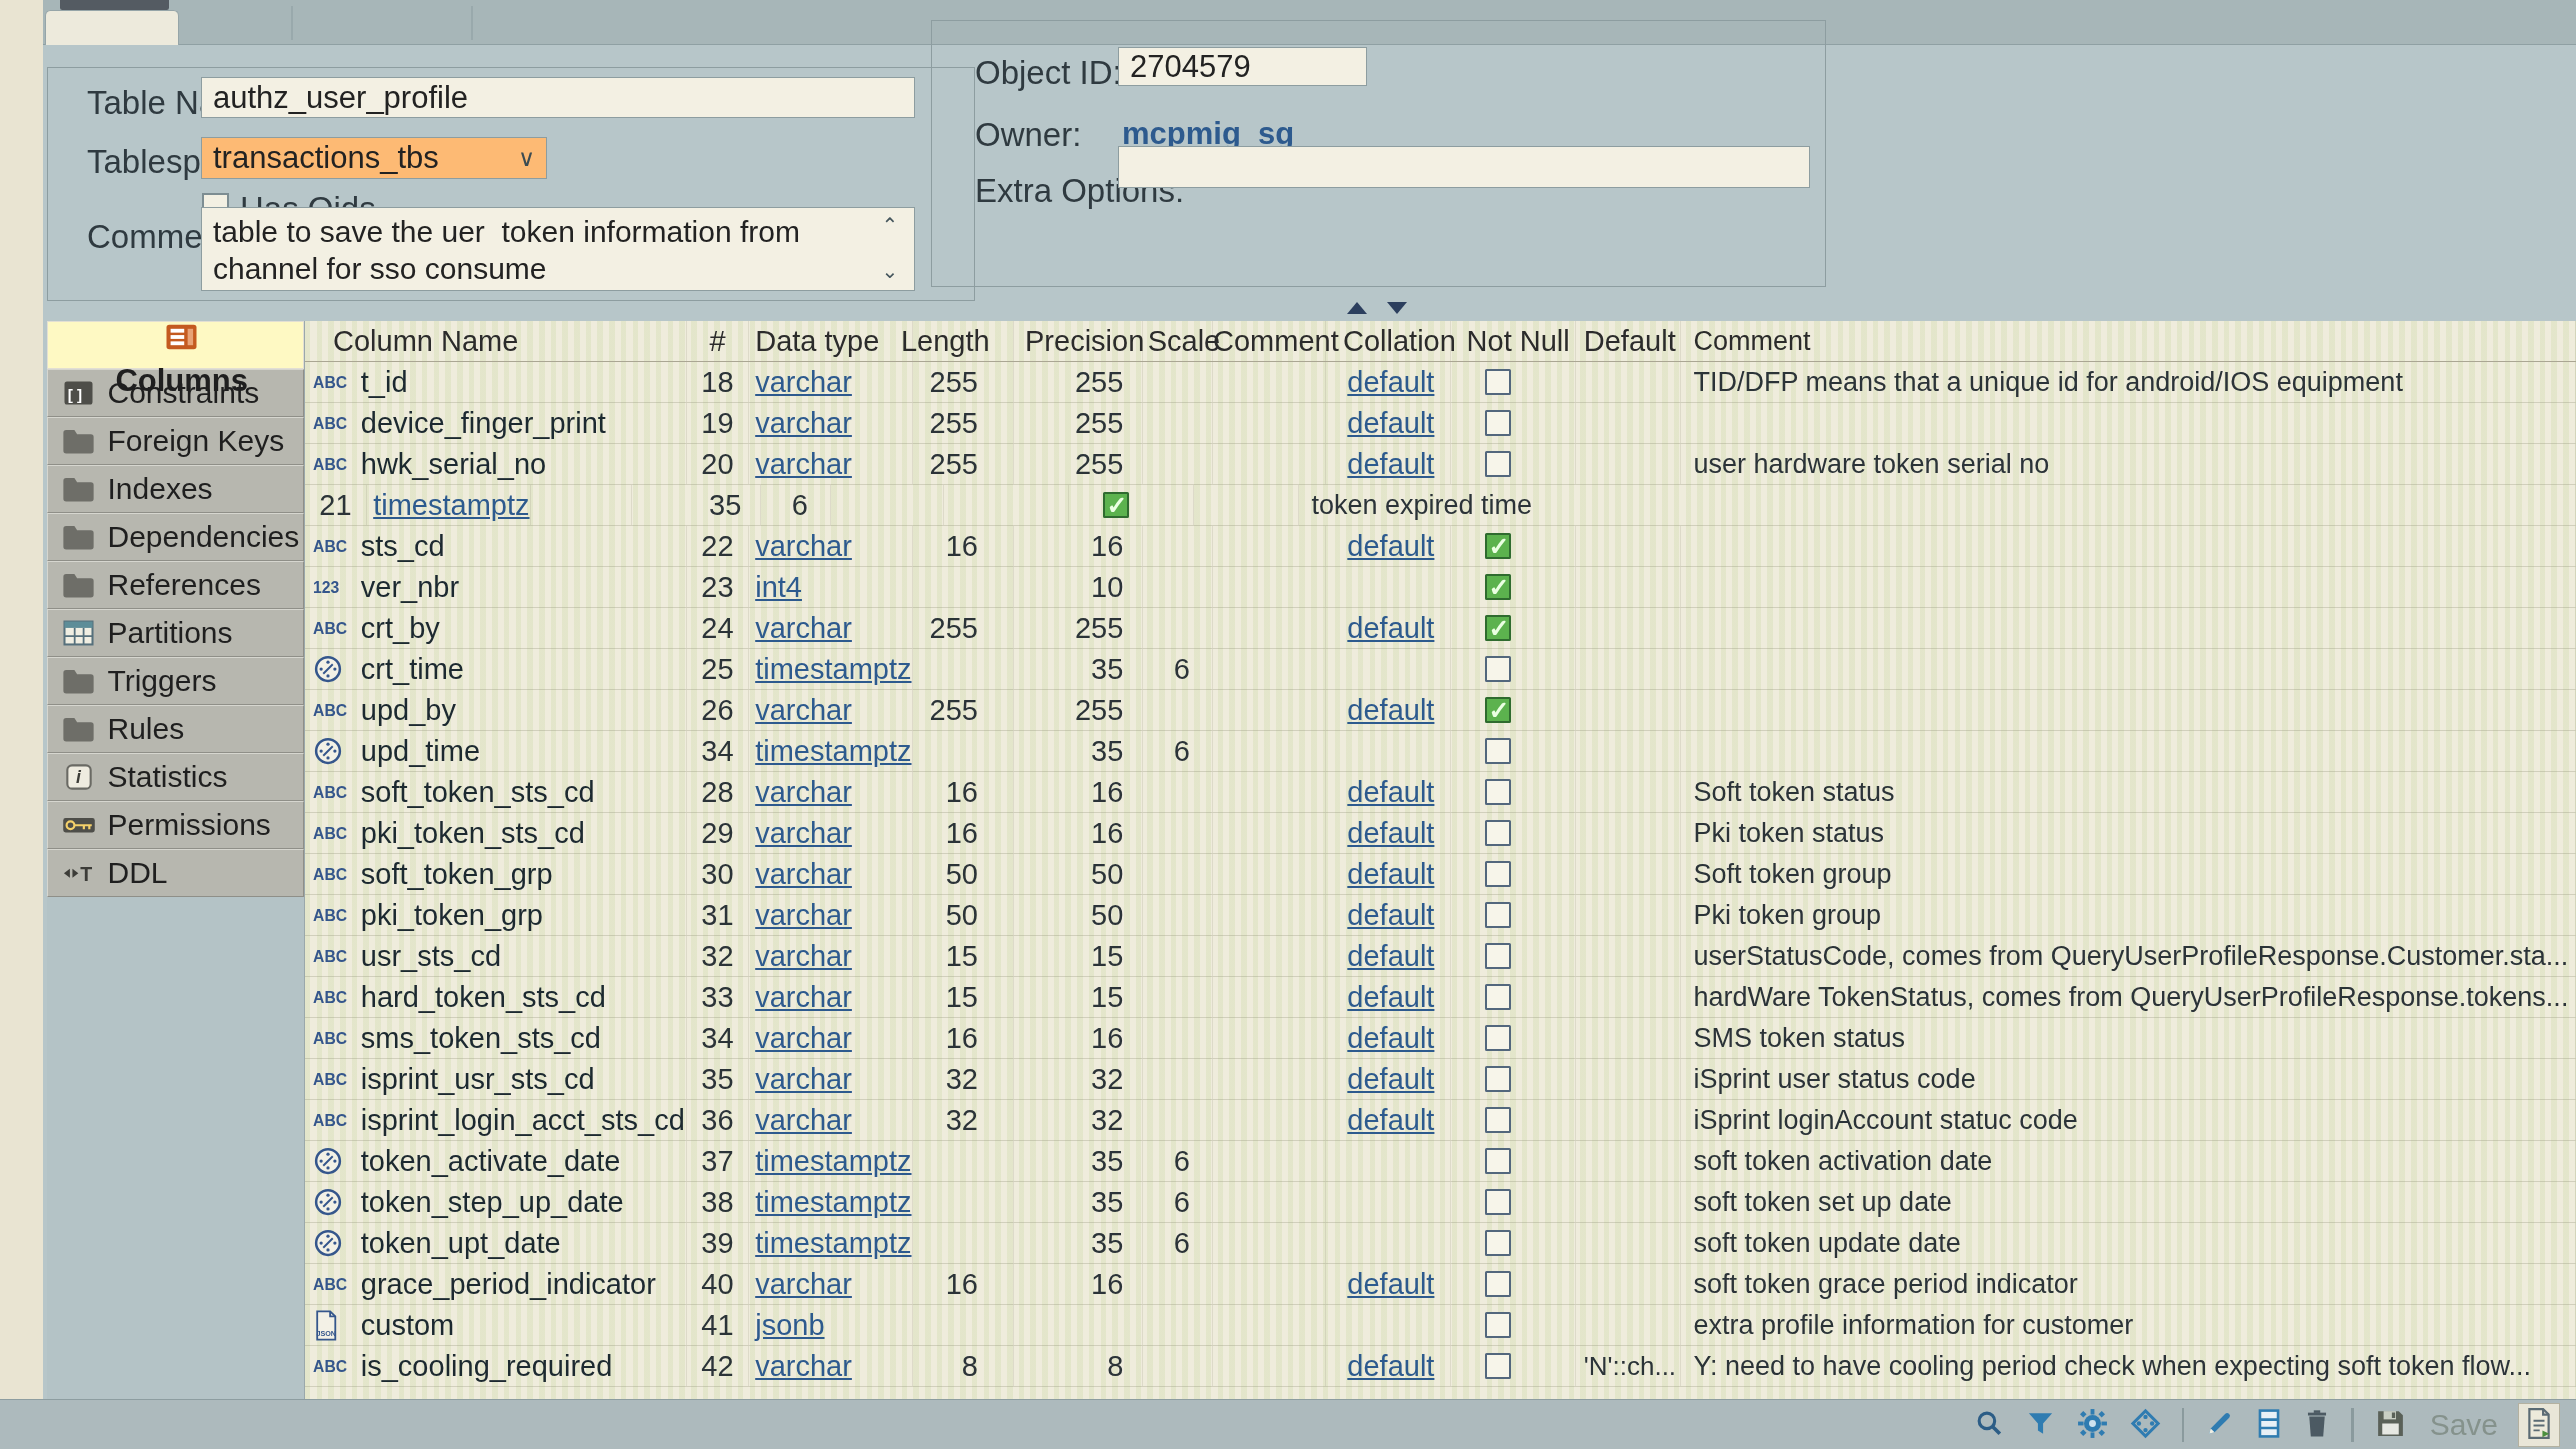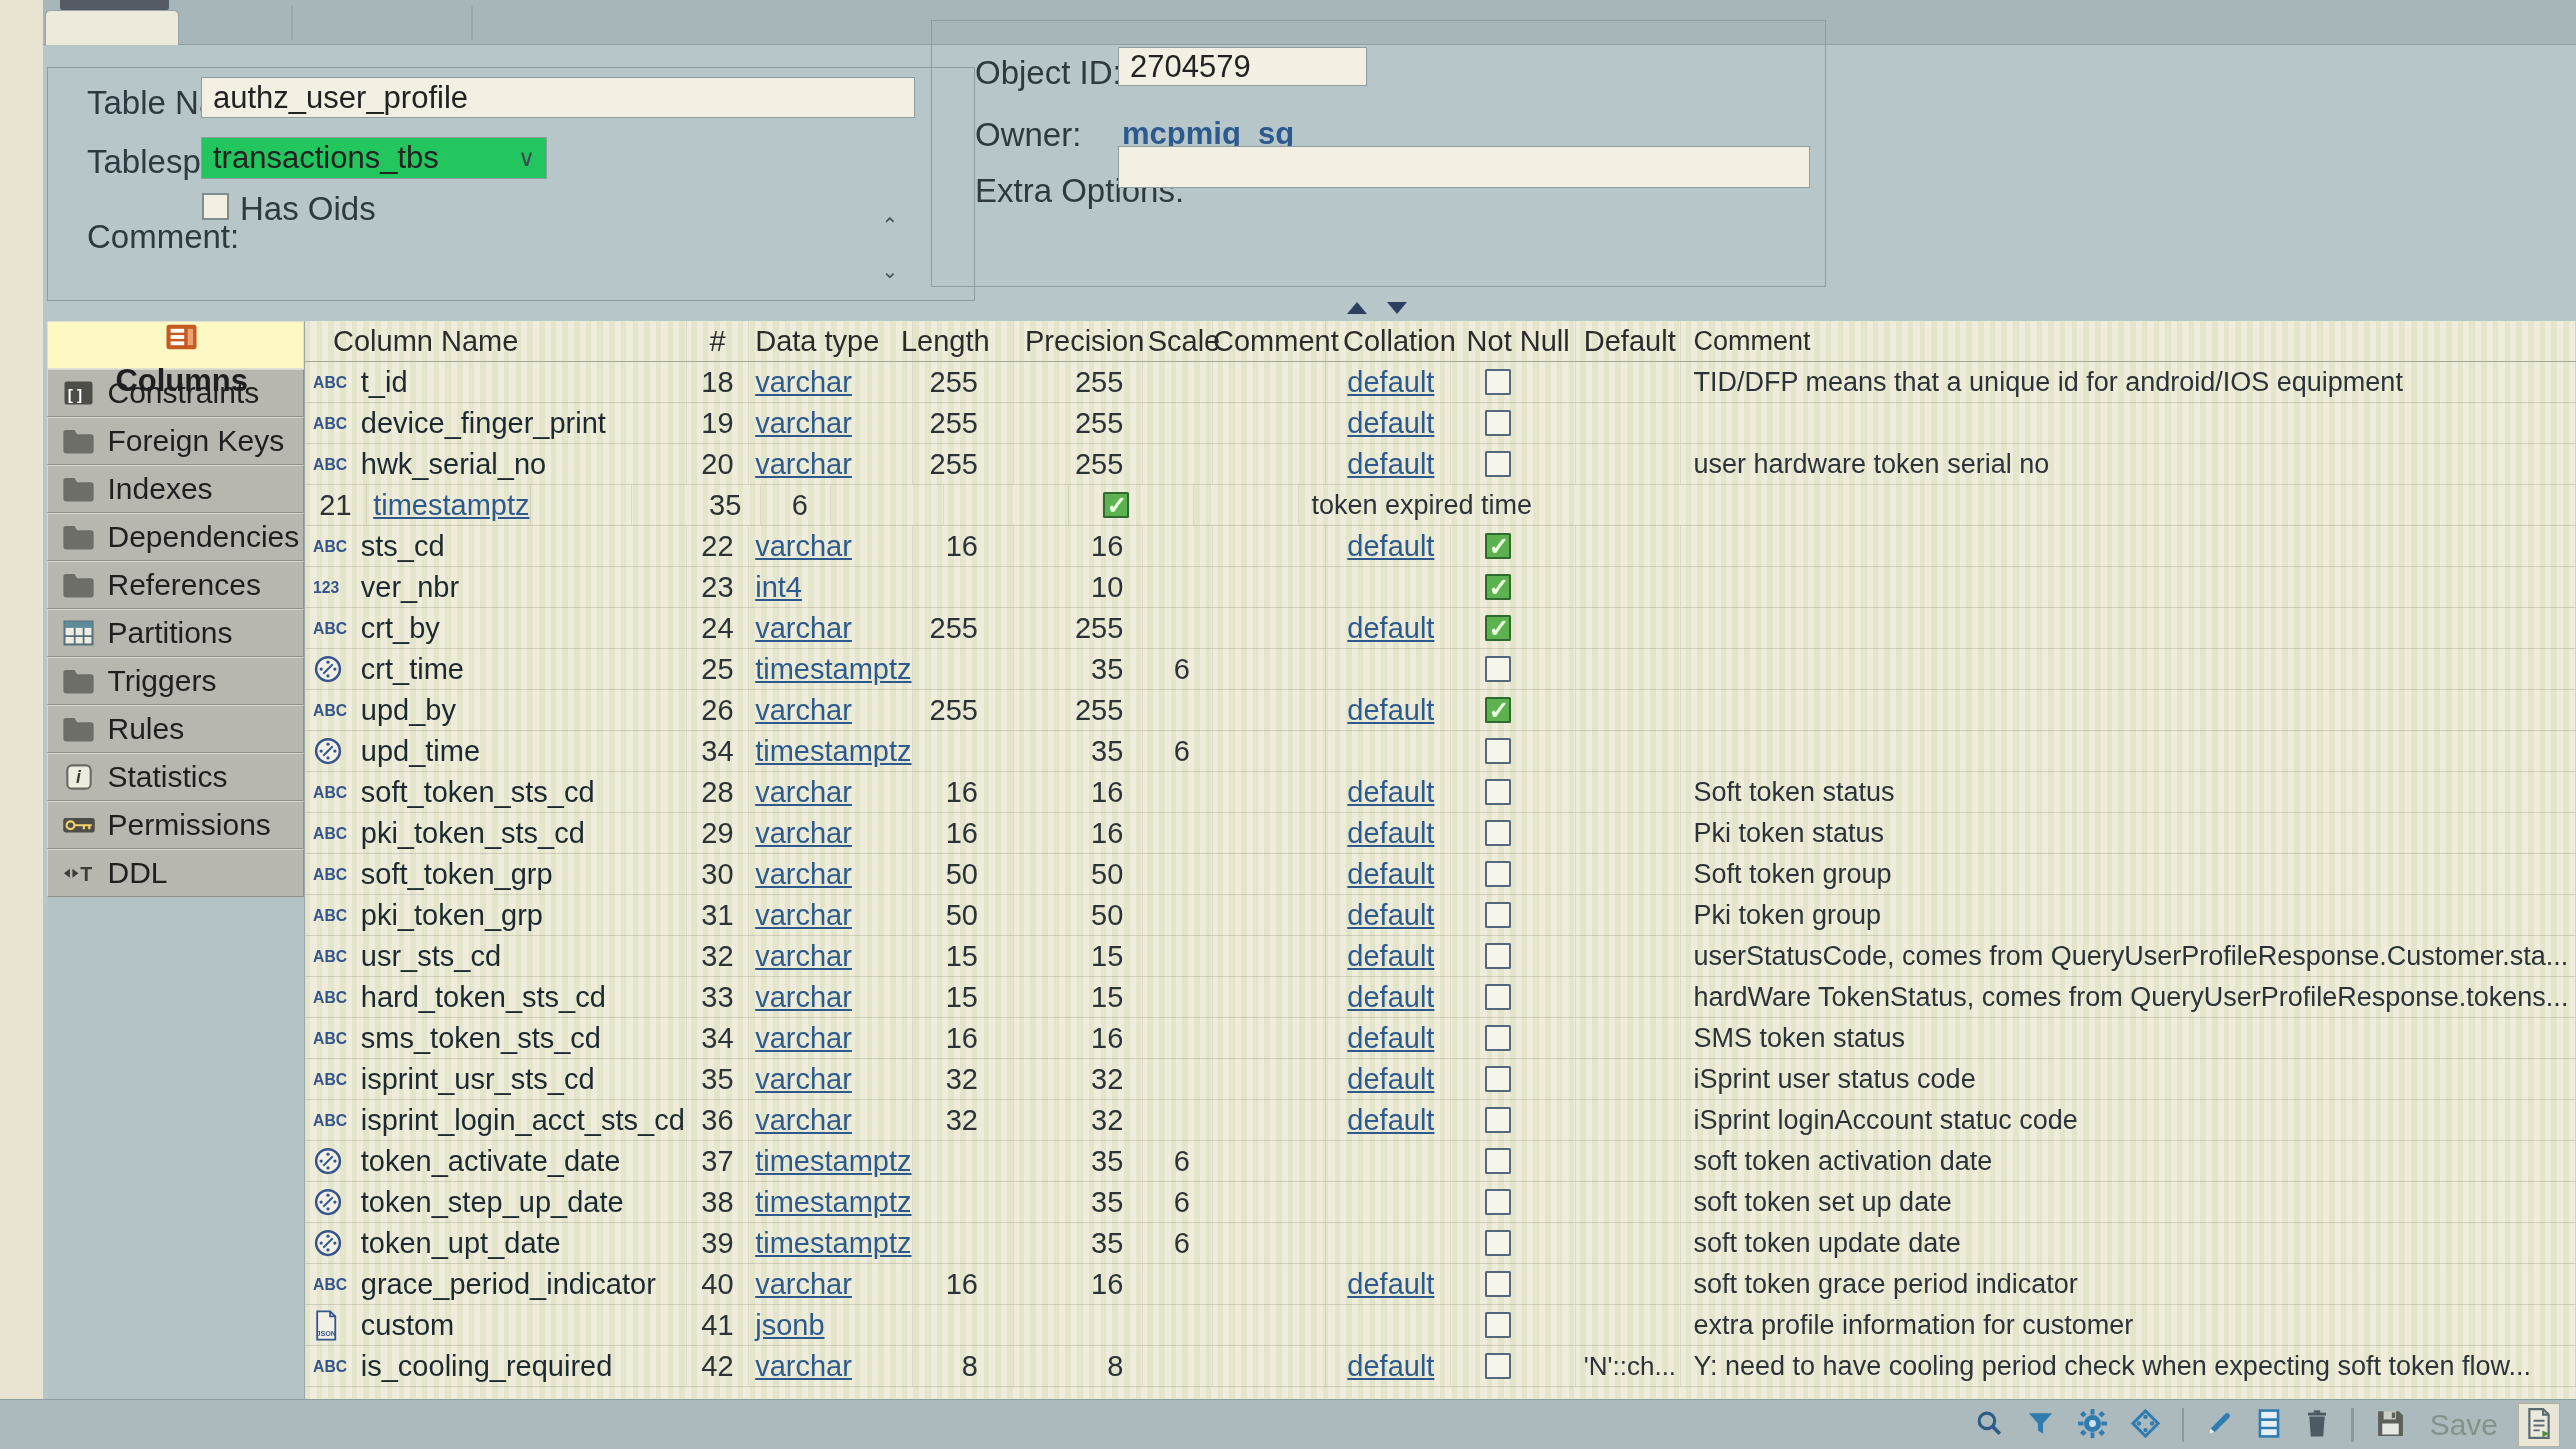--- a/index.html
+++ b/index.html
@@ -16,21 +16,21 @@
   .tab-smudge{position:absolute;left:17px;top:0;width:109px;height:10px;background:#545b62;border-radius:0 0 2.3px 2.3px;}
   .tab-sep{position:absolute;top:6.2px;width:1.6px;height:34px;background:#8fa0a3;opacity:.6;}
 
   
   .panel{border:1.6px solid #8d9da0;}
   .panel-left{left:47px;top:67px;width:928px;height:234px;}
   .panel-right{left:931px;top:19.5px;width:895px;height:267px;}
   .flabel{position:absolute;font-size:33px;color:#2f3a40;line-height:37px;}
   .tinput{position:absolute;background:#f3f0e3;border:1.6px solid #8d9da0;font-size:31px;
           font-family:"Liberation Sans",sans-serif;color:#222;padding:0 11px;line-height:36px;}
-  .selectbox{position:absolute;background:#22c55e;border:1.6px solid #8d9da0;font-size:31px;color:#222;
+  .selectbox{position:absolute;background:#fdba74;border:1.6px solid #8d9da0;font-size:31px;color:#222;
              padding:0 11px;display:flex;align-items:center;justify-content:space-between;}
   .chev{font-size:23.4px;color:#3c4c52;}
   .checkbox{position:absolute;width:26.5px;height:26.5px;background:#f3f0e3;border:2.3px solid #7d8d92;}
   .commentbox{position:absolute;background:#f3f0e3;border:1.6px solid #8d9da0;font-size:30px;color:#222;
               padding:4.7px 47px 4.7px 11px;line-height:37px;white-space:pre-wrap;overflow:hidden;}
   .cscroll{position:absolute;width:34px;display:flex;flex-direction:column;justify-content:space-between;
            align-items:center;font-size:20px;color:#44555c;}
   .cscroll span{cursor:pointer;}
   .link{color:#2d5a8e;text-decoration:underline;}
   .owner-link{position:absolute;font-size:31px;font-weight:bold;}
@@ -104,20 +104,21 @@
   <div class="flabel" style="left:39px;top:15.6px;">Table Name:</div>
   <input class="tinput" style="left: 153px; top: 9.4px; width: 714px; height: 41px;" value="authz_user_profile">
   <div class="flabel" style="left:39px;top:75px;">Tablespace:</div>
   <div class="selectbox" style="left:153px;top:69px;width:346px;height:42px;">
     <span>transactions_tbs</span>
     <span class="chev">∨</span>
   </div>
   <div class="checkbox" style="left:154px;top:125px;"></div>
   <div class="flabel" style="left:192px;top:122px;">Has Oids</div>
   <div class="flabel" style="left:39px;top:150px;">Comment:</div>
+  <div class="commentbox" style="left:153px;top:139px;width:714px;height:84px;">table to save the uer  token information from channel for sso consume</div>
   <div class="cscroll" style="left:825px;top:145px;height:70px;">
     <span>⌃</span>
     <span>⌄</span>
   </div>
 </div>
 
 <div class="abs panel panel-right">
   <div class="flabel" style="left:43px;top:33px;">Object ID:</div>
   <input class="tinput" style="left: 186px; top: 26.5px; width: 249px; height: 39px;" value="2704579">
   <div class="flabel" style="left:43px;top:95px;">Owner:</div>

